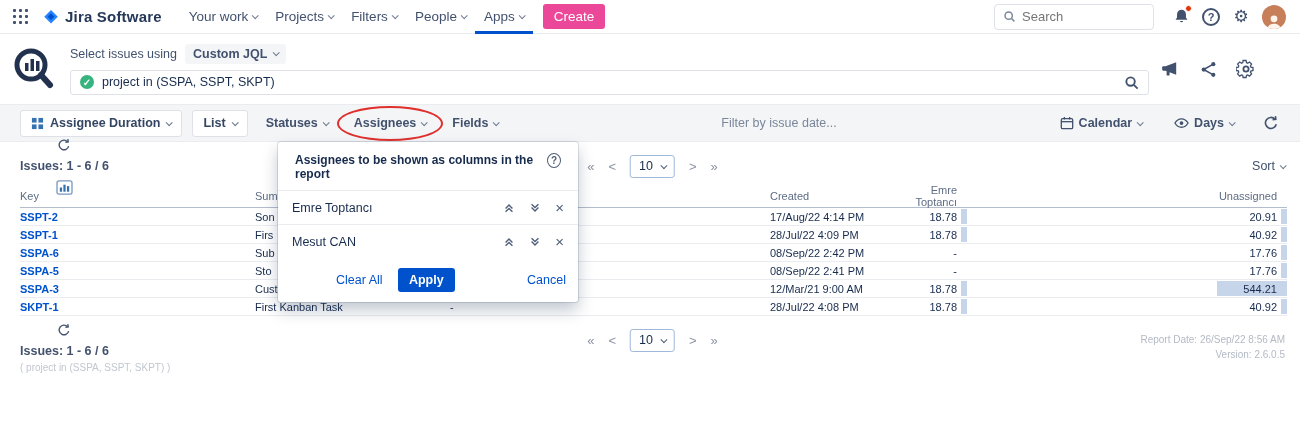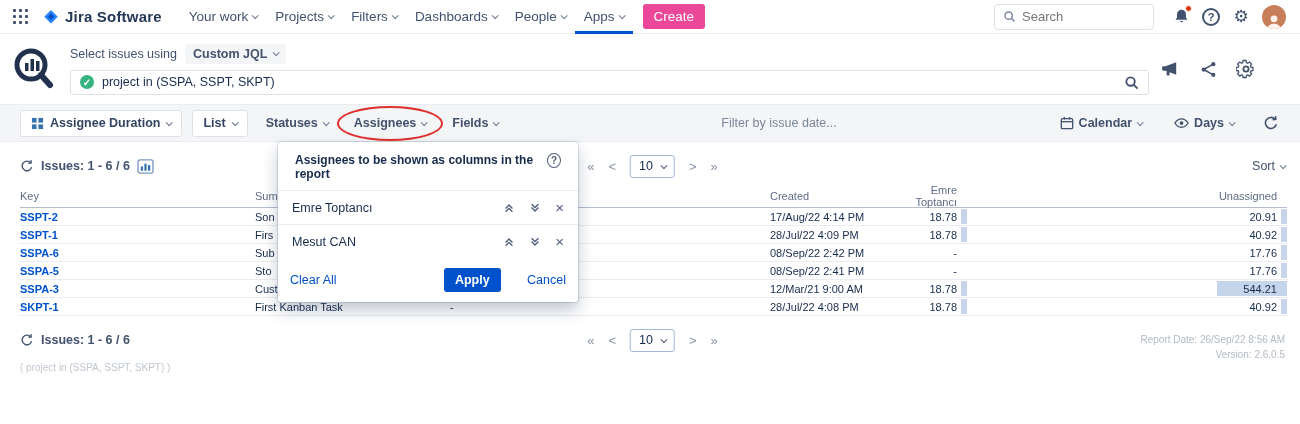--- a/index.html
+++ b/index.html
@@ -76,27 +76,27 @@
   .popup-help { width:15px; height:15px; border-radius:50%; border:1.5px solid #505F79; color:#505F79;
     font-size:10px; font-weight:700; display:flex; align-items:center; justify-content:center; cursor:pointer;}
   .popup-row { display:flex; align-items:center; justify-content:space-between; padding:9px 14px;
     border-top:1px solid #EBECF0; font-size:12.5px; color:#172B4D;}
   .row-icons { display:flex; align-items:center; gap:14px; }
   .xicon { font-size:15px; color:#505F79; cursor:pointer; line-height:1; }
   .popup-select { display:flex; align-items:center; justify-content:space-between; margin:0;
     padding:9px 14px; border-top:1px dotted #C1C7D0; border-bottom:1px dotted #C1C7D0;
     font-size:12.5px; color:#8993A4; cursor:pointer;}
   .popup-foot { display:flex; align-items:center; justify-content:space-between; padding:10px 12px;}
-  .linkblue { color:#0052CC; font-size:12.5px; text-decoration:none; cursor:pointer;}
+  .linkblue { color:#0052CC; font-size:12.5px; text-decoration:none; cursor:pointer;margin-left:46px;}
   .apply-btn { background:#0052CC; border:none; color:#fff; font-weight:700; font-size:12.5px;
     border-radius:3px; padding:5px 11px; cursor:pointer; font-family:inherit; margin-right:22px;}
 
   
   .issuesbar { position:relative; display:flex; align-items:center; margin:12px 15px 0 20px; height:24px;}
-  .issues-label { display:flex; align-items:center; gap:7px; font-size:12.5px; color:#42526E; font-weight:600;}
+  .issues-label { display:flex; align-items:center; gap:7px; font-size:12.5px; color:#42526E; font-weight:600;flex-direction:column;}
   .pager { position:absolute; left:50%; transform:translateX(-50%); display:flex; align-items:center;
     gap:14px; font-size:12.5px; color:#8993A4;}
   .pager-arrow { cursor:pointer; background:none; border:none; color:#8993A4; font-size:13px; font-family:inherit;}
   .pagesize { display:flex; align-items:center; gap:8px; border:1px solid #9FB8DC; border-radius:3px;
     height:23px; padding:0 8px; color:#172B4D; cursor:pointer; background:#fff;}
   .sortbtn { margin-left:auto; display:flex; align-items:center; gap:5px; background:none; border:none;
     font-size:12.5px; color:#42526E; cursor:pointer; font-family:inherit;}
 
   
   .tablewrap { margin:6px 13px 0 20px; }
@@ -145,24 +145,20 @@
       <a class="navitem">
           <span>Your work</span>
           <span class="chev"></span>
         </a>
       <a class="navitem">
           <span>Projects</span>
           <span class="chev"></span>
         </a>
       <a class="navitem">
           <span>Filters</span>
-          <span class="chev"></span>
-        </a>
-      <a class="navitem">
-          <span>Dashboards</span>
           <span class="chev"></span>
         </a>
       <a class="navitem">
           <span>People</span>
           <span class="chev"></span>
         </a>
       <a class="navitem active">
           <span>Apps</span>
           <span class="chev"></span>
         </a>

